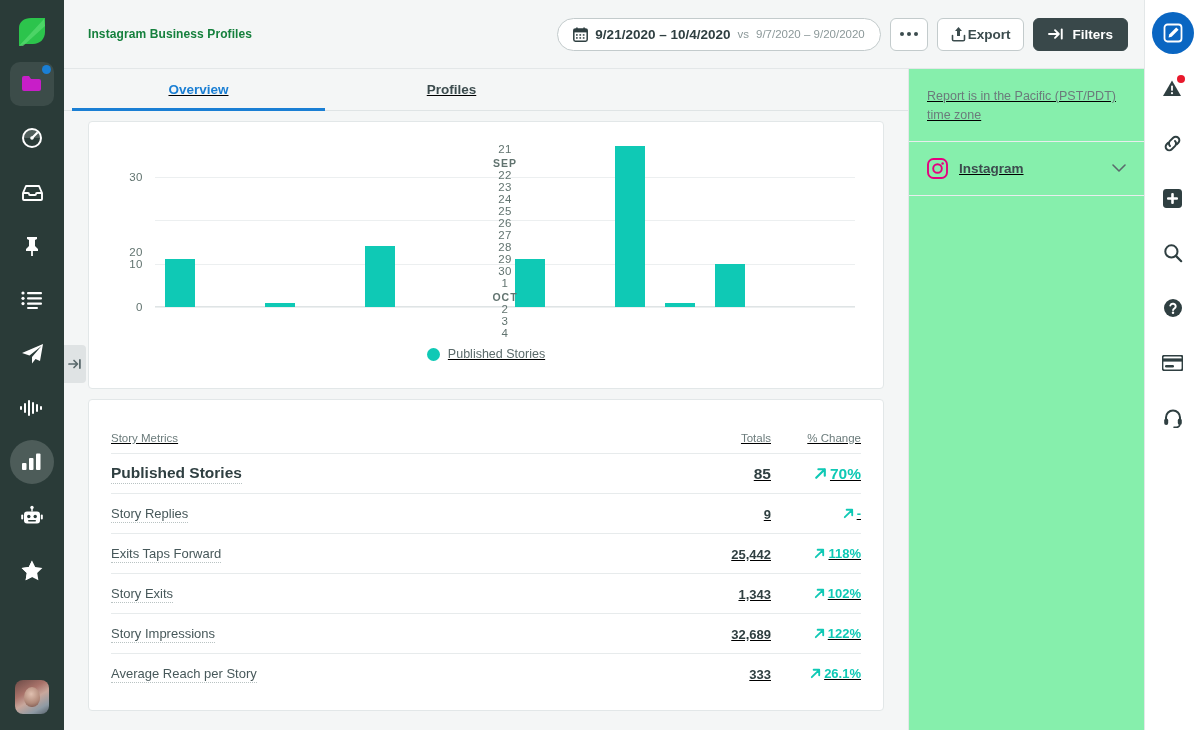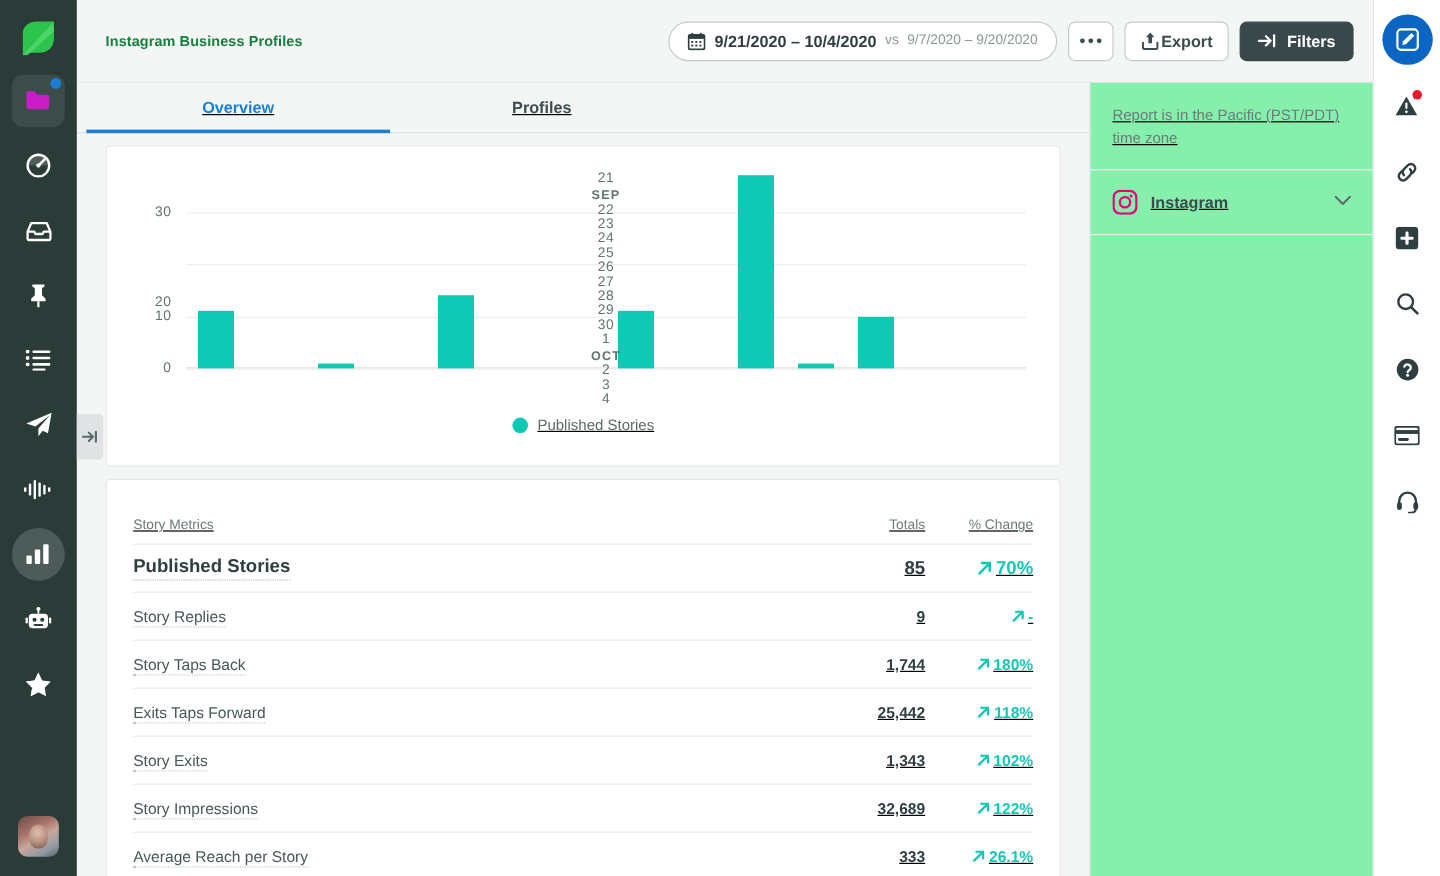--- a/index.html
+++ b/index.html
@@ -512,32 +512,20 @@
                   </tr>
                   <tr>
                     <td><span class="m-name">Story Replies</span></td>
                     <td class="td-total"><span class="m-total">9</span></td>
                     <td class="td-change">
                       <span class="m-change">
                         <svg width="13" height="13" viewBox="0 0 14 14">
                           <path d="M3 11 L11 3 M5 3 H11 V9" fill="none" stroke="#0fc9b5" stroke-width="2" stroke-linecap="round" stroke-linejoin="round"></path>
                         </svg>
                         <span>-</span>
-                      </span>
-                    </td>
-                  </tr>
-                  <tr>
-                    <td><span class="m-name">Story Taps Back</span></td>
-                    <td class="td-total"><span class="m-total">1,744</span></td>
-                    <td class="td-change">
-                      <span class="m-change">
-                        <svg width="13" height="13" viewBox="0 0 14 14">
-                          <path d="M3 11 L11 3 M5 3 H11 V9" fill="none" stroke="#0fc9b5" stroke-width="2" stroke-linecap="round" stroke-linejoin="round"></path>
-                        </svg>
-                        <span>180%</span>
                       </span>
                     </td>
                   </tr>
                   <tr>
                     <td><span class="m-name">Exits Taps Forward</span></td>
                     <td class="td-total"><span class="m-total">25,442</span></td>
                     <td class="td-change">
                       <span class="m-change">
                         <svg width="13" height="13" viewBox="0 0 14 14">
                           <path d="M3 11 L11 3 M5 3 H11 V9" fill="none" stroke="#0fc9b5" stroke-width="2" stroke-linecap="round" stroke-linejoin="round"></path>

